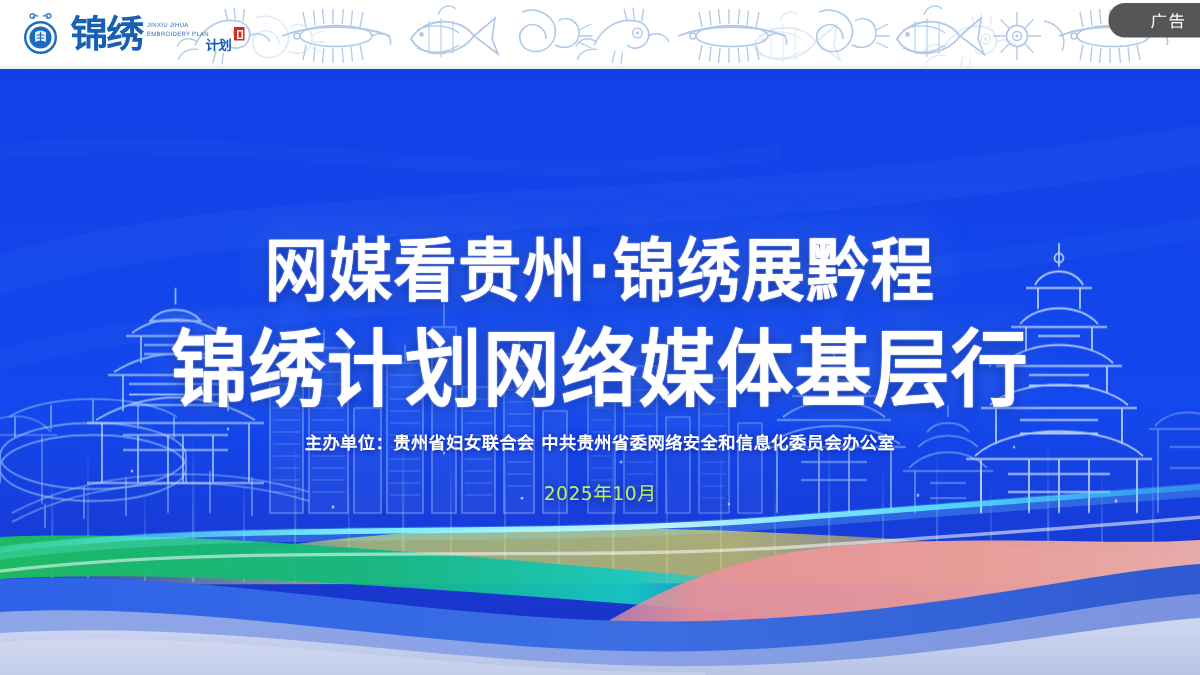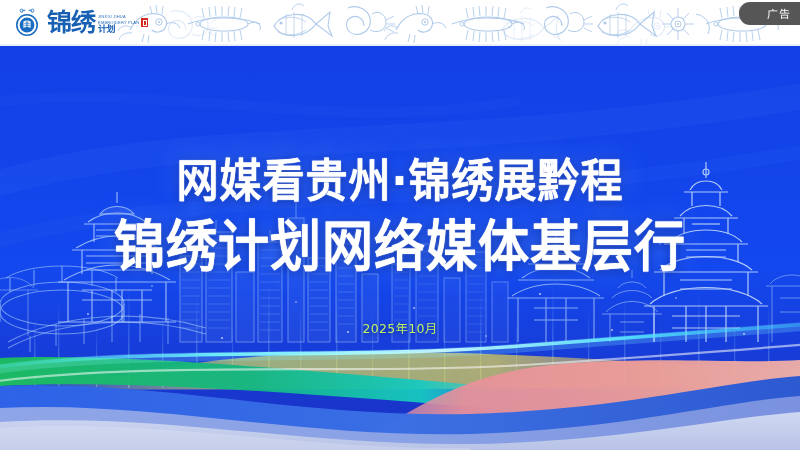--- a/index.html
+++ b/index.html
@@ -79,27 +79,28 @@
   .logo-pinyin {
     font-size: 4px;
     color: #2a6fbd;
     letter-spacing: .2px;
     line-height: 1.35;
     white-space: nowrap;
     transform: scaleY(1.05);
     transform-origin: left bottom;
   }
   .logo-plan {
-    font-family: Liberation Mono, monospace;
+    font-family: Liberation Sans, sans-serif;
     font-size: 9px;
     font-weight: bold;
     color: #1860b4;
     line-height: 1;
     margin-top: 1px;
     letter-spacing: -.5px;
+    margin-left: 39px;
   }
   .logo-redmark {
     width: 7px;
     height: 9px;
     background: #d42a22;
     margin-left: 2px;
     align-self: flex-end;
     margin-bottom: 9px;
     position: relative;
   }
@@ -495,20 +496,21 @@
 
       <path d="M0,376 C160,366 300,400 470,398 C620,396 720,372 800,366 L800,404 L0,404 Z" fill="url(#lavGrad)"></path>
 
       <path d="M0,382 C160,372 300,404 470,402 L470,404 L0,404 Z" fill="#ffffff" opacity="0.18"></path>
     </svg>
   </div>
 
   <div class="text-layer">
     <div class="title-1">网媒看贵州·锦绣展黔程</div>
     <div class="title-2">锦绣计划网络媒体基层行</div>
+    <div class="subtitle">主办单位：贵州省妇女联合会  中共贵州省委网络安全和信息化委员会办公室</div>
     <div class="date-line">2025年10月</div>
   </div>
 
   <div class="top-banner">
 
     <svg class="pattern-strip" viewBox="0 0 800 46" preserveAspectRatio="none">
       <defs>
         <g id="motifBird">
           <path d="M0,26 C6,14 16,8 28,10 C34,11 38,16 36,22 C34,28 26,30 22,26" fill="none" stroke="#a9c6e8" stroke-width="1.1"></path>
           <circle cx="29" cy="18" r="3.2" fill="none" stroke="#a9c6e8" stroke-width="1"></circle>

